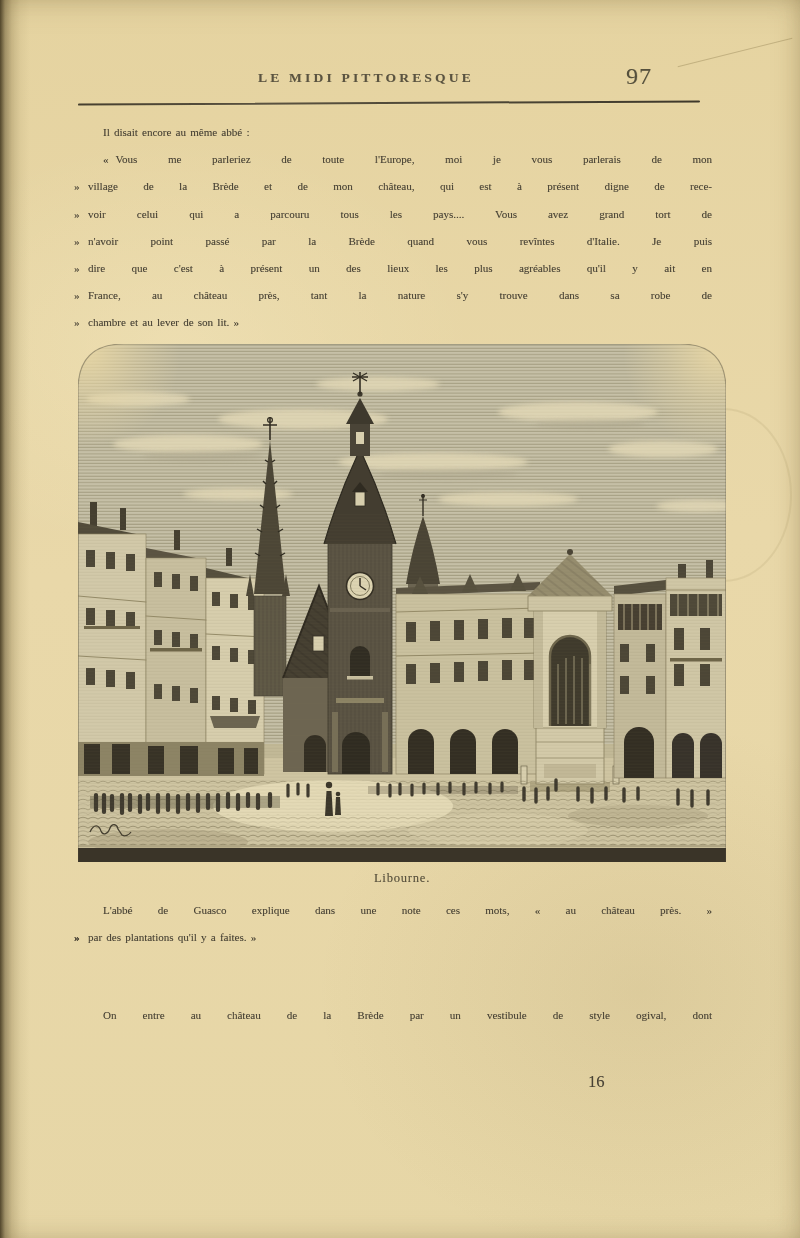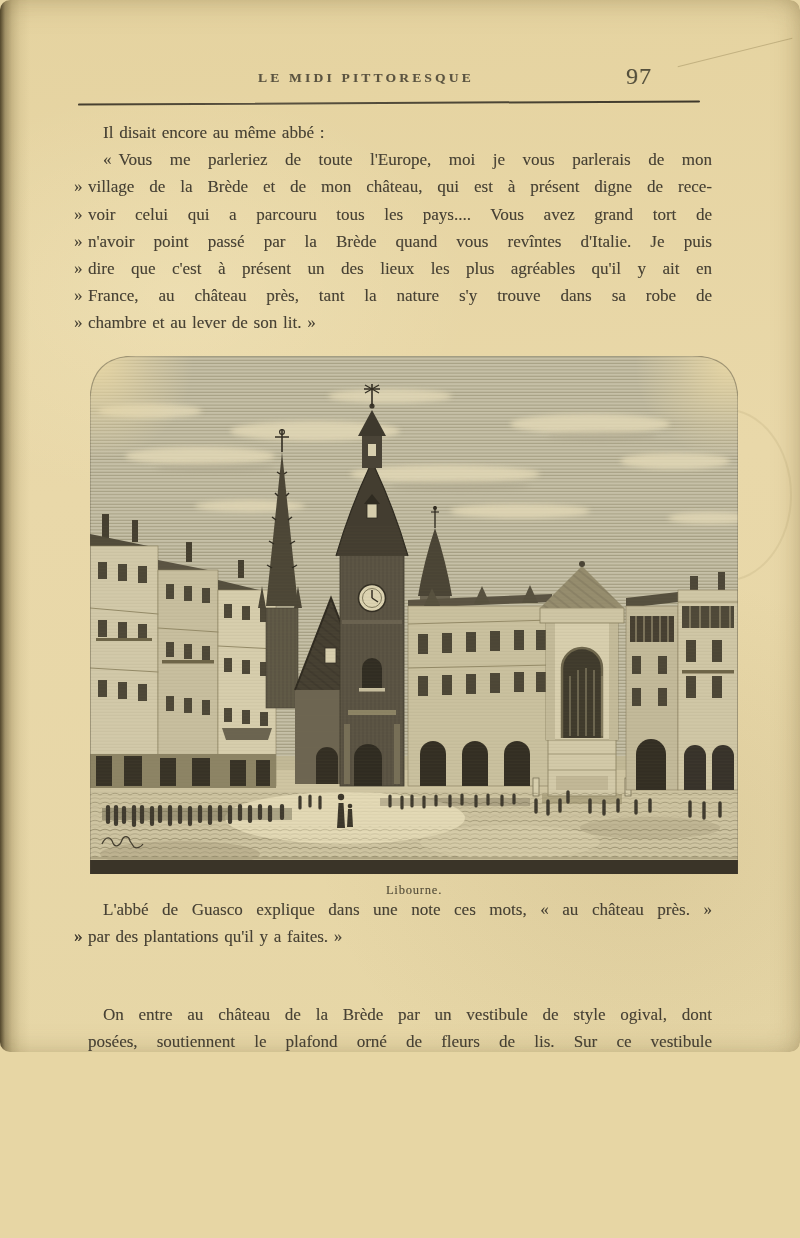--- a/index.html
+++ b/index.html
@@ -2,30 +2,29 @@
 <html><head>
 <meta charset="utf-8">
 <style>
   html,body{margin:0;padding:0;}
   body{
     width:800px;height:1238px;
     font-family:"Liberation Serif", serif;
     background:#e7d6a4;
   }
   .page{
-    position:relative;width:800px;height:1052px;overflow:hidden;
+    position:relative;width:800px;height:1238px;overflow:hidden;
     background:
       radial-gradient(ellipse 420px 300px at 22% 28%, rgba(255,248,215,0.22), transparent 70%),
       radial-gradient(ellipse 500px 420px at 80% 80%, rgba(125,104,58,0.10), transparent 65%),
       linear-gradient(176deg,#e5d3a0 0%, #e9d8a9 45%, #e6d6a6 100%);
     box-shadow:
       inset -14px 0 34px -22px rgba(110,92,48,.45),
       inset 0 14px 36px -24px rgba(110,92,48,.5),
       inset 0 -14px 36px -26px rgba(110,92,48,.4);
-    border-radius: 10px;
   }
   
   .page::before{
     content:"";position:absolute;left:0;top:0;bottom:0;width:30px;z-index:5;
     background:linear-gradient(to right,
       rgba(52,42,20,.82) 0px, rgba(96,82,48,.5) 5px,
       rgba(128,112,68,.28) 12px, rgba(150,134,88,.12) 20px, transparent 30px);
     pointer-events:none;
   }
   
@@ -43,32 +42,32 @@
   .page-number{position:absolute;left:538px;top:-7px;font-size:24px;color:#55503c;
     letter-spacing:1px;text-shadow:.4px .4px 0 rgba(85,80,60,.3);}
   .head-rule{
     position:absolute;top:102px;left:78px;width:622px;height:2px;border-radius:2px;
     background:linear-gradient(to right,#463f2f,#5a5240 30%,#4a4434 70%,#3e382b);
     transform:rotate(-0.3deg);
     box-shadow:0 1px 0 rgba(235,220,170,.55);
   }
 
   .para{position:absolute;left:88px;width:624px;color:#474134;
-    font-size:17px;word-spacing:1.5px;
+    font-size:11px;word-spacing:1.5px;
     text-shadow:.3px .3px 0 rgba(71,65,52,.3);}
   .p1{top:119px;line-height:27.2px;}
   .p2{top:897px;line-height:26.8px;}
   .p3{top:1002px;line-height:26.8px;}
   .line{position:relative;text-align:justify;}
   .line.full{text-align-last:justify;}
   .line.indent{text-indent:15px;}
   .hang{position:absolute;left:-14px;top:0;}
   .hang.inline{position:static;margin-right:7px;}
 
-  figure.engraving{position:absolute;left:62px;top:340px;width:648px;margin:16px;padding-left:12px;}
+  figure.engraving{position:absolute;left:62px;top:340px;width:648px;margin:4px;padding-left:12px;}
   figure.engraving svg{display:block;}
   figcaption{
     margin-top:9px;text-align:center;font-size:12.5px;letter-spacing:.8px;
     color:#564f3b;text-shadow:.3px .3px 0 rgba(86,79,59,.3);
   }
   .sig-mark{position:absolute;left:588px;top:1072px;font-size:16.5px;color:#474134;
     text-shadow:.3px .3px 0 rgba(71,65,52,.3);}
 </style>
 </head>
 <body>
@@ -411,18 +410,17 @@
   </figure>
 
   <div class="para p2">
     <div class="line full indent"><span>L'abbé de Guasco explique dans une note ces mots, « au château près. »</span></div>
     <div class="line full"><span class="hang">»</span></div>
     <div class="line"><span class="hang">»</span><span>par des plantations qu'il y a faites. »</span></div>
   </div>
 
   <div class="para p3">
     <div class="line full indent"><span>On entre au château de la Brède par un vestibule de style ogival, dont</span></div>
-    <div class="line full"><span>posées, soutiennent le plafond orné de fleurs de lis. Sur ce vestibule</span></div>
   </div>
 
   <div class="sig-mark">16</div>
 
 </div>
 
 </body></html>

